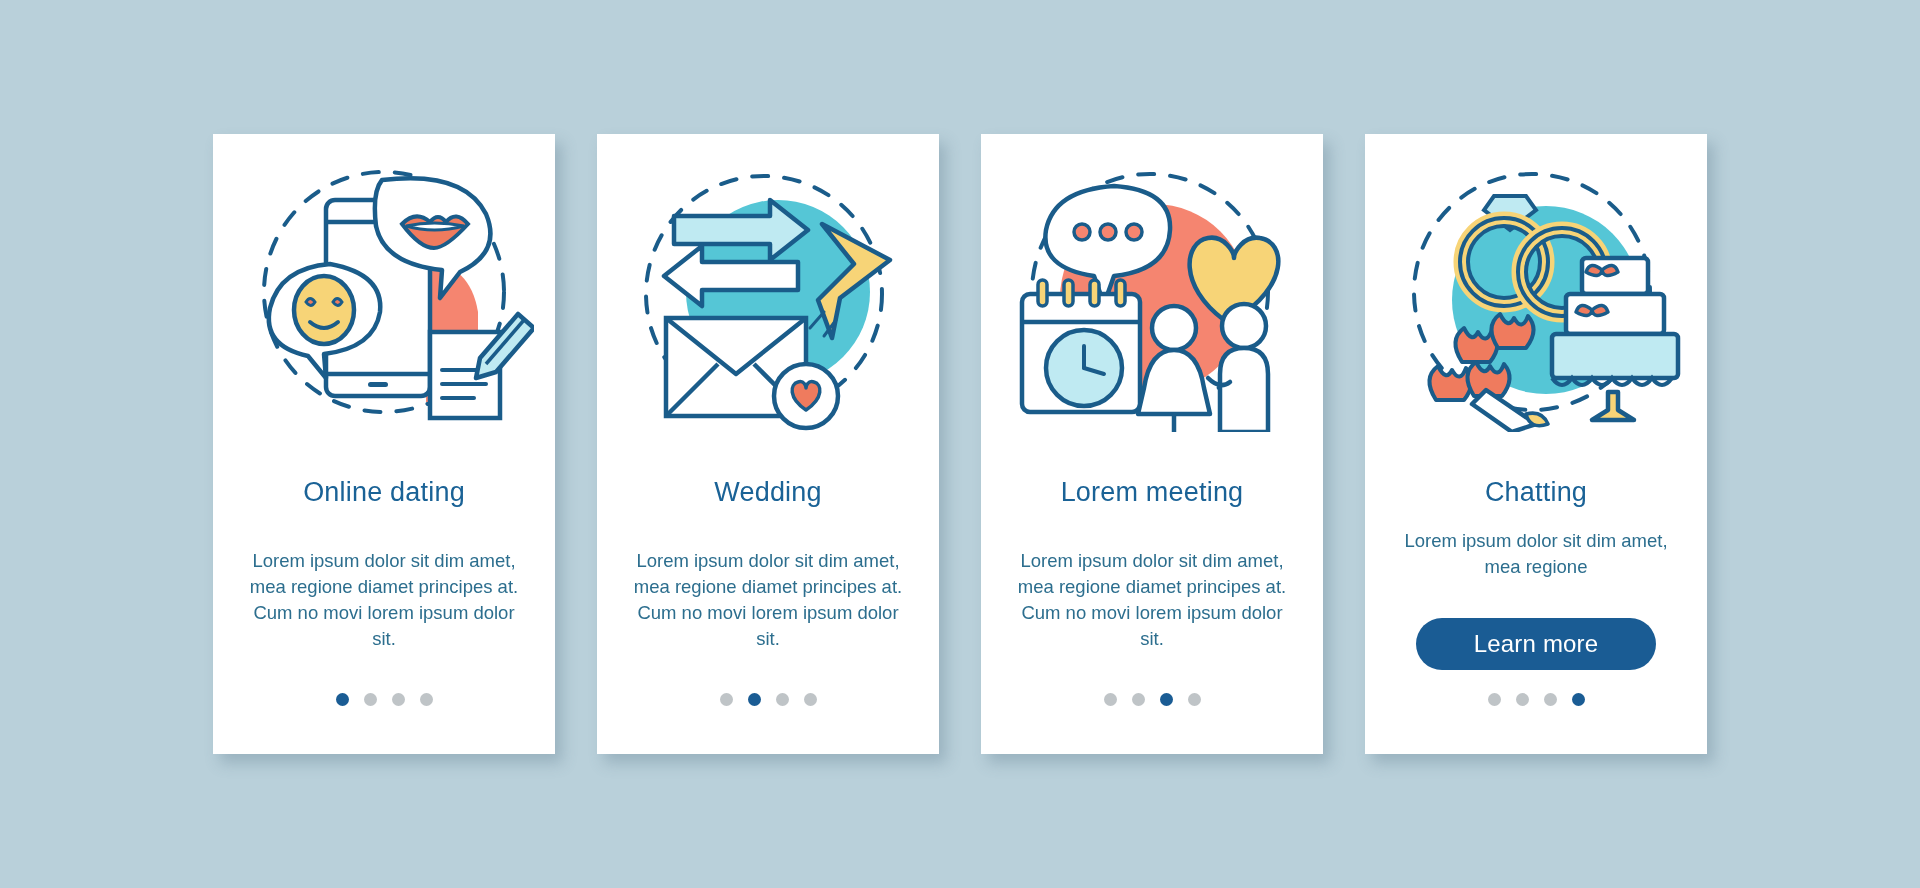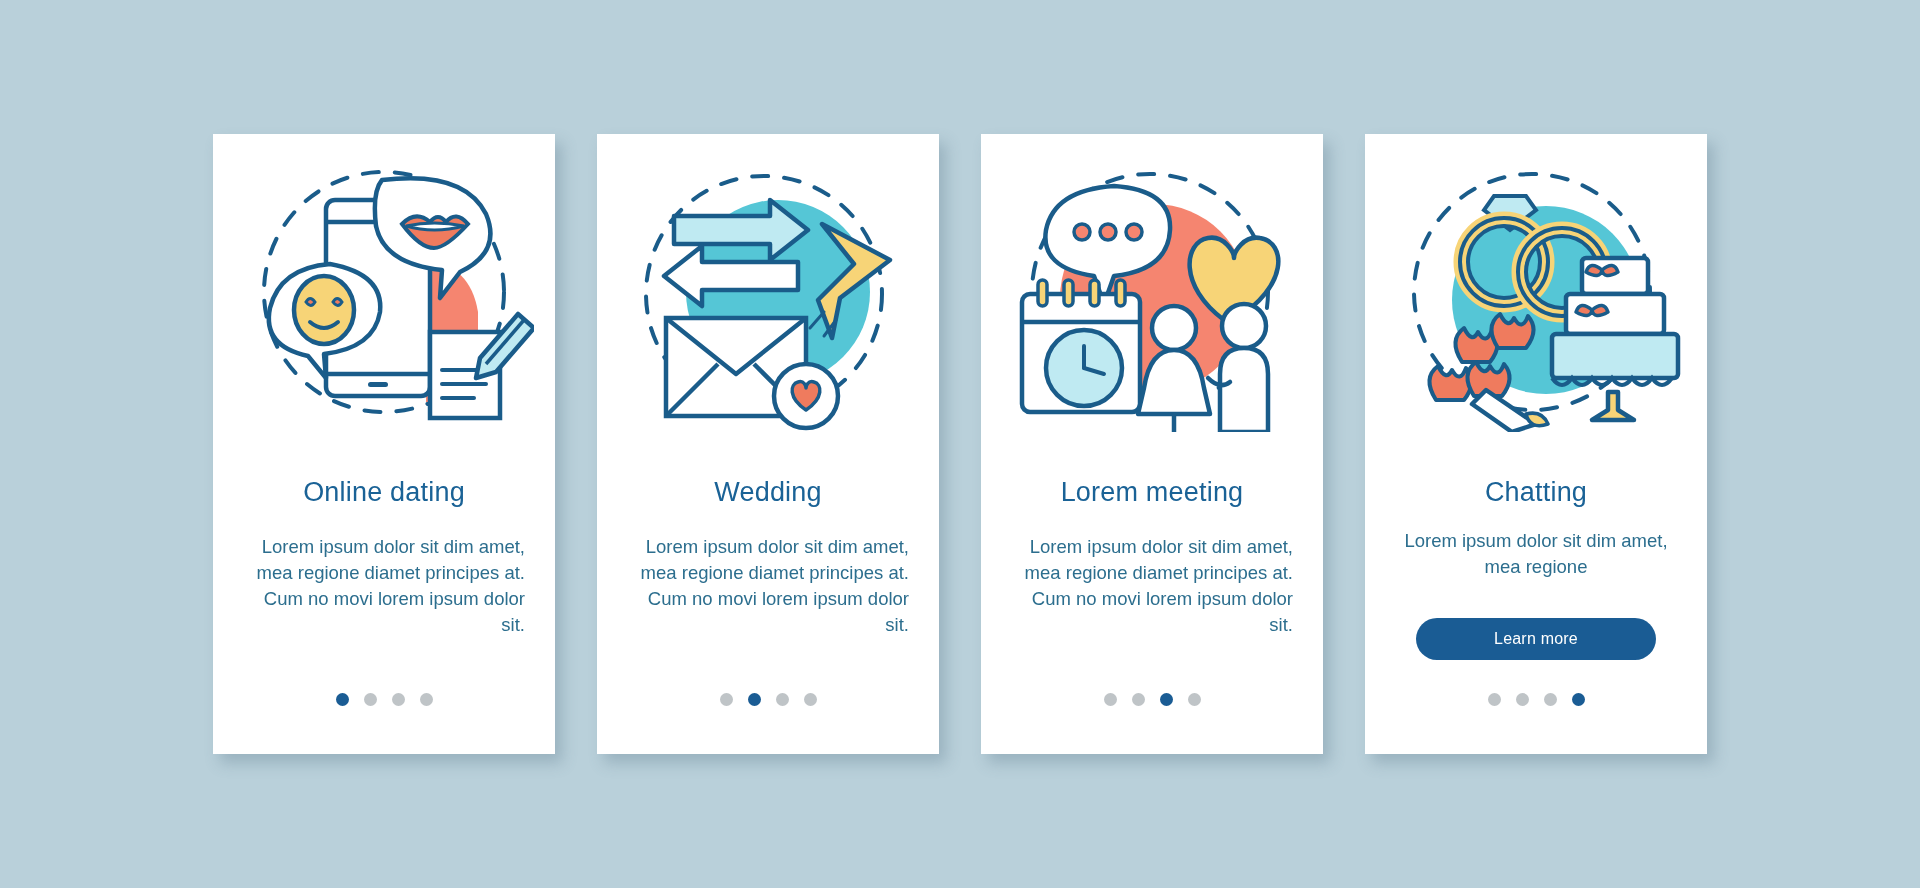--- a/index.html
+++ b/index.html
@@ -57,32 +57,32 @@
     color: #2c6e8e;
     font-size: 18.5px;
     line-height: 1.42;
     text-align: center;
     margin: 0;
     padding: 0 22px;
     font-weight: 400;
   }
   .card-1 .card-title, .card-2 .card-title, .card-3 .card-title { margin-top: 36px; }
   .card-4 .card-title { margin-top: 36px; }
-  .card-1 .card-body, .card-2 .card-body, .card-3 .card-body { margin-top: 26px; text-align: right; }
+  .card-1 .card-body, .card-2 .card-body, .card-3 .card-body { margin-top: 40px; }
   .card-4 .card-body { margin-top: 20px; }
 
   .learn-btn {
     margin-top: 38px;
     background: #1a5c94;
     color: #ffffff;
     border: none;
     border-radius: 26px;
     width: 240px;
-    height: 42px;
-    font-size: 16px;
+    height: 52px;
+    font-size: 24px;
     font-family: "Liberation Sans", sans-serif;
     cursor: pointer;
     letter-spacing: 0.2px;
   }
 
   .dots {
     position: absolute;
     bottom: 48px;
     left: 0;
     right: 0;

